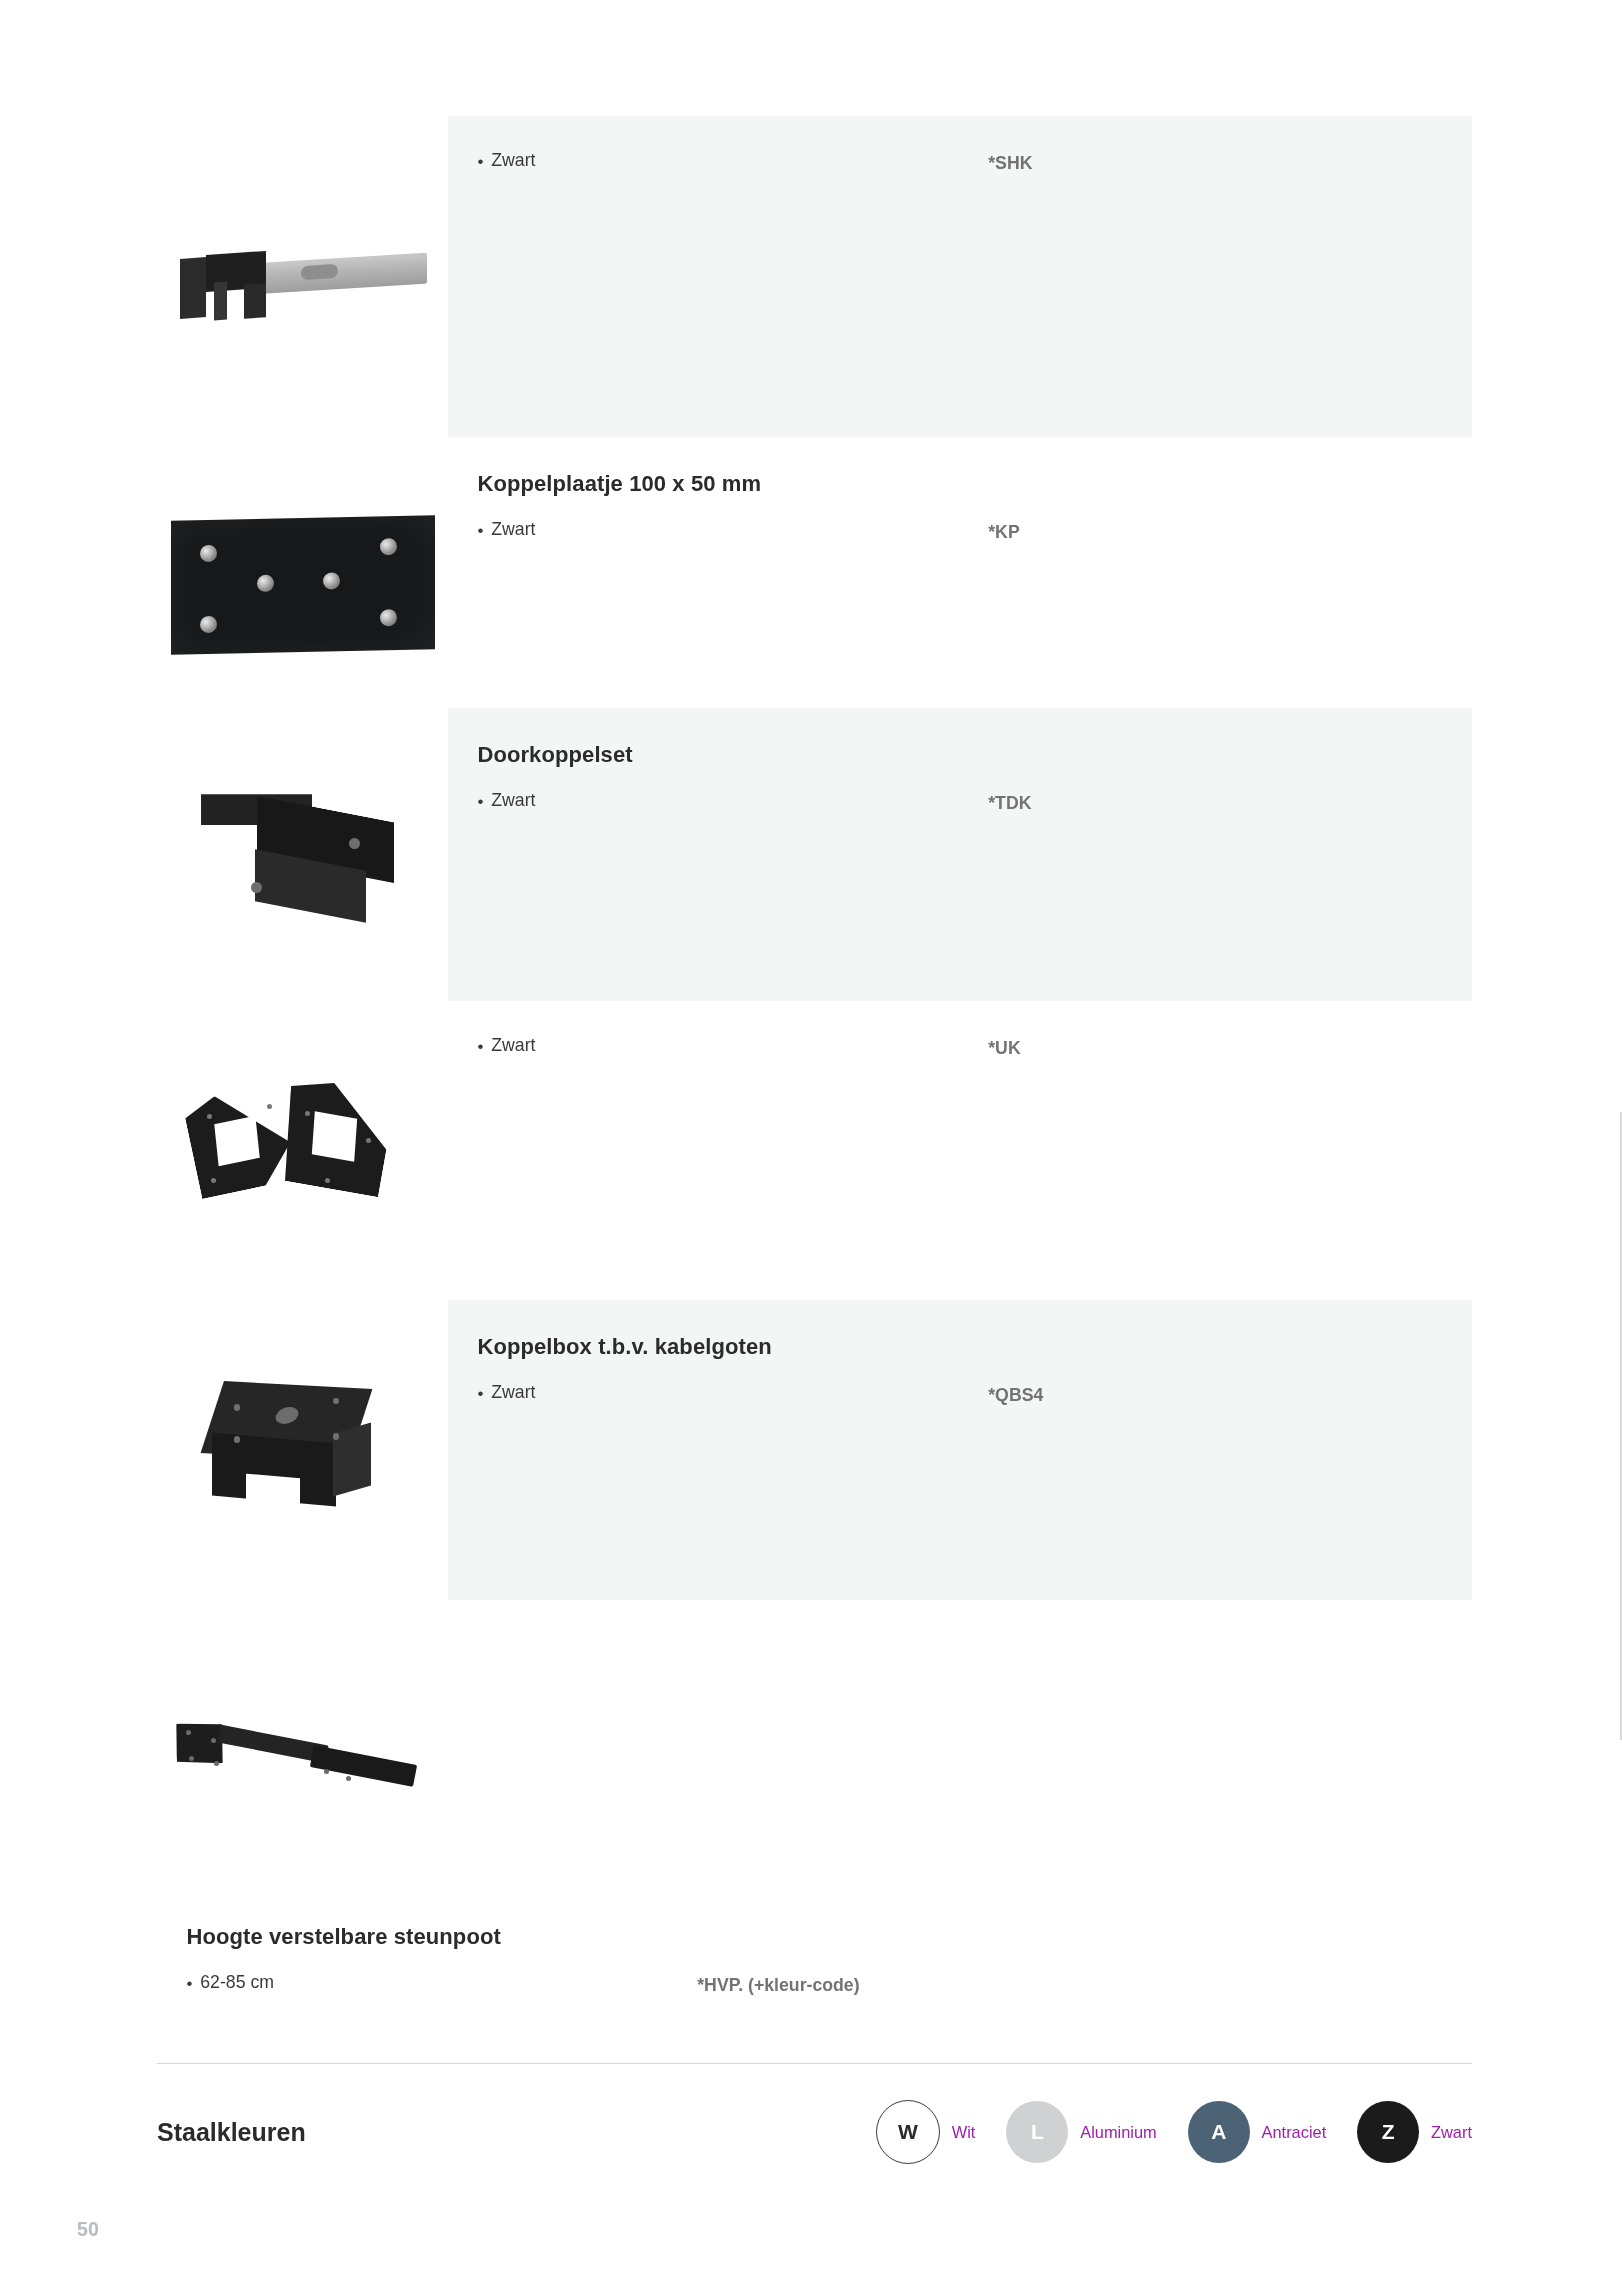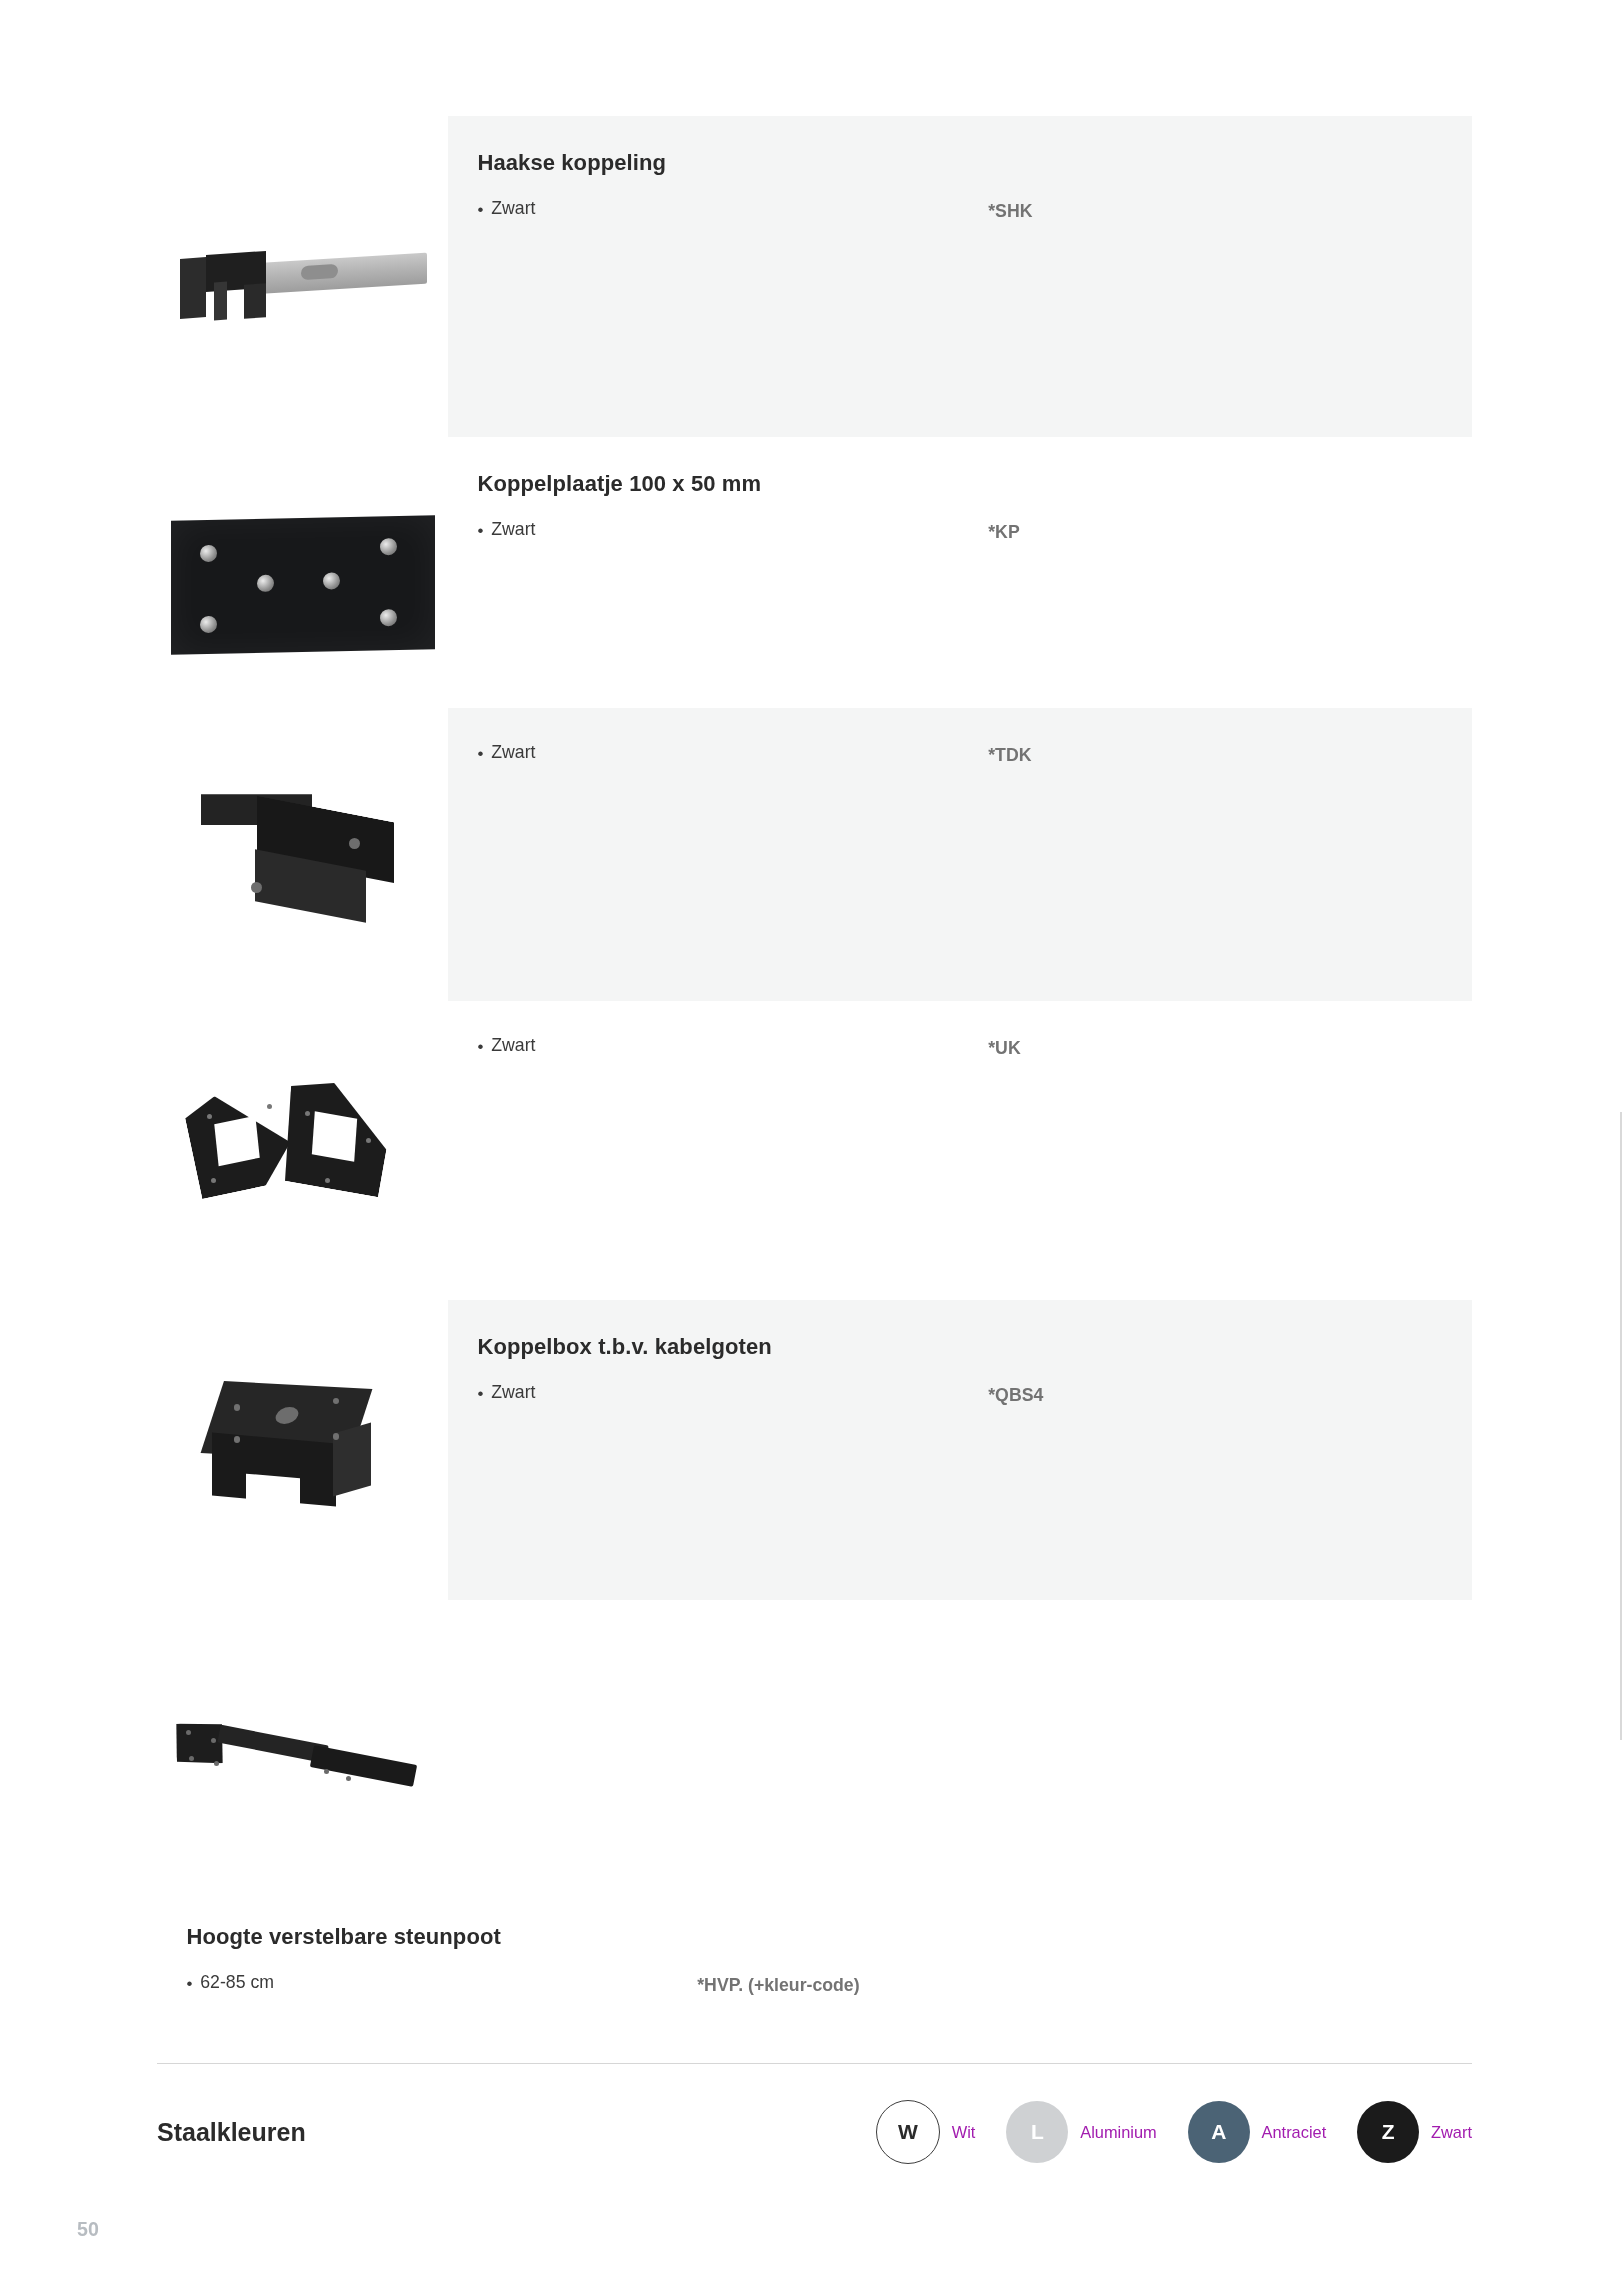--- a/index.html
+++ b/index.html
@@ -285,21 +285,20 @@
       <div class="art art-shk">
         <div class="shk-bar"></div>
         <div class="shk-slot"></div>
         <div class="shk-blk1"></div>
         <div class="shk-blk2"></div>
         <div class="shk-blk3"></div>
         <div class="shk-blk4"></div>
       </div>
     </div>
     <div class="text-cell">
-      <div class="prod-title">Haakse koppeling</div>
       <div class="spec-line">
         <span class="bullet">•</span>
         <span class="spec-text">Zwart</span>
         <span class="code">*SHK</span>
       </div>
     </div>
   </div>
 
   <div class="row plain" style="top:437px; height:296px;">
     <div class="shaded"></div>
@@ -328,20 +327,21 @@
     <div class="img-cell">
       <div class="art art-tdk">
         <div class="tdk-a"></div>
         <div class="tdk-b"></div>
         <div class="tdk-c"></div>
         <div class="tdk-hole tdk-h1"></div>
         <div class="tdk-hole tdk-h2"></div>
       </div>
     </div>
     <div class="text-cell">
+      <div class="prod-title">Doorkoppelset</div>
       <div class="spec-line">
         <span class="bullet">•</span>
         <span class="spec-text">Zwart</span>
         <span class="code">*TDK</span>
       </div>
     </div>
   </div>
 
   <div class="row plain" style="top:1001px; height:280px;">
     <div class="shaded"></div>

